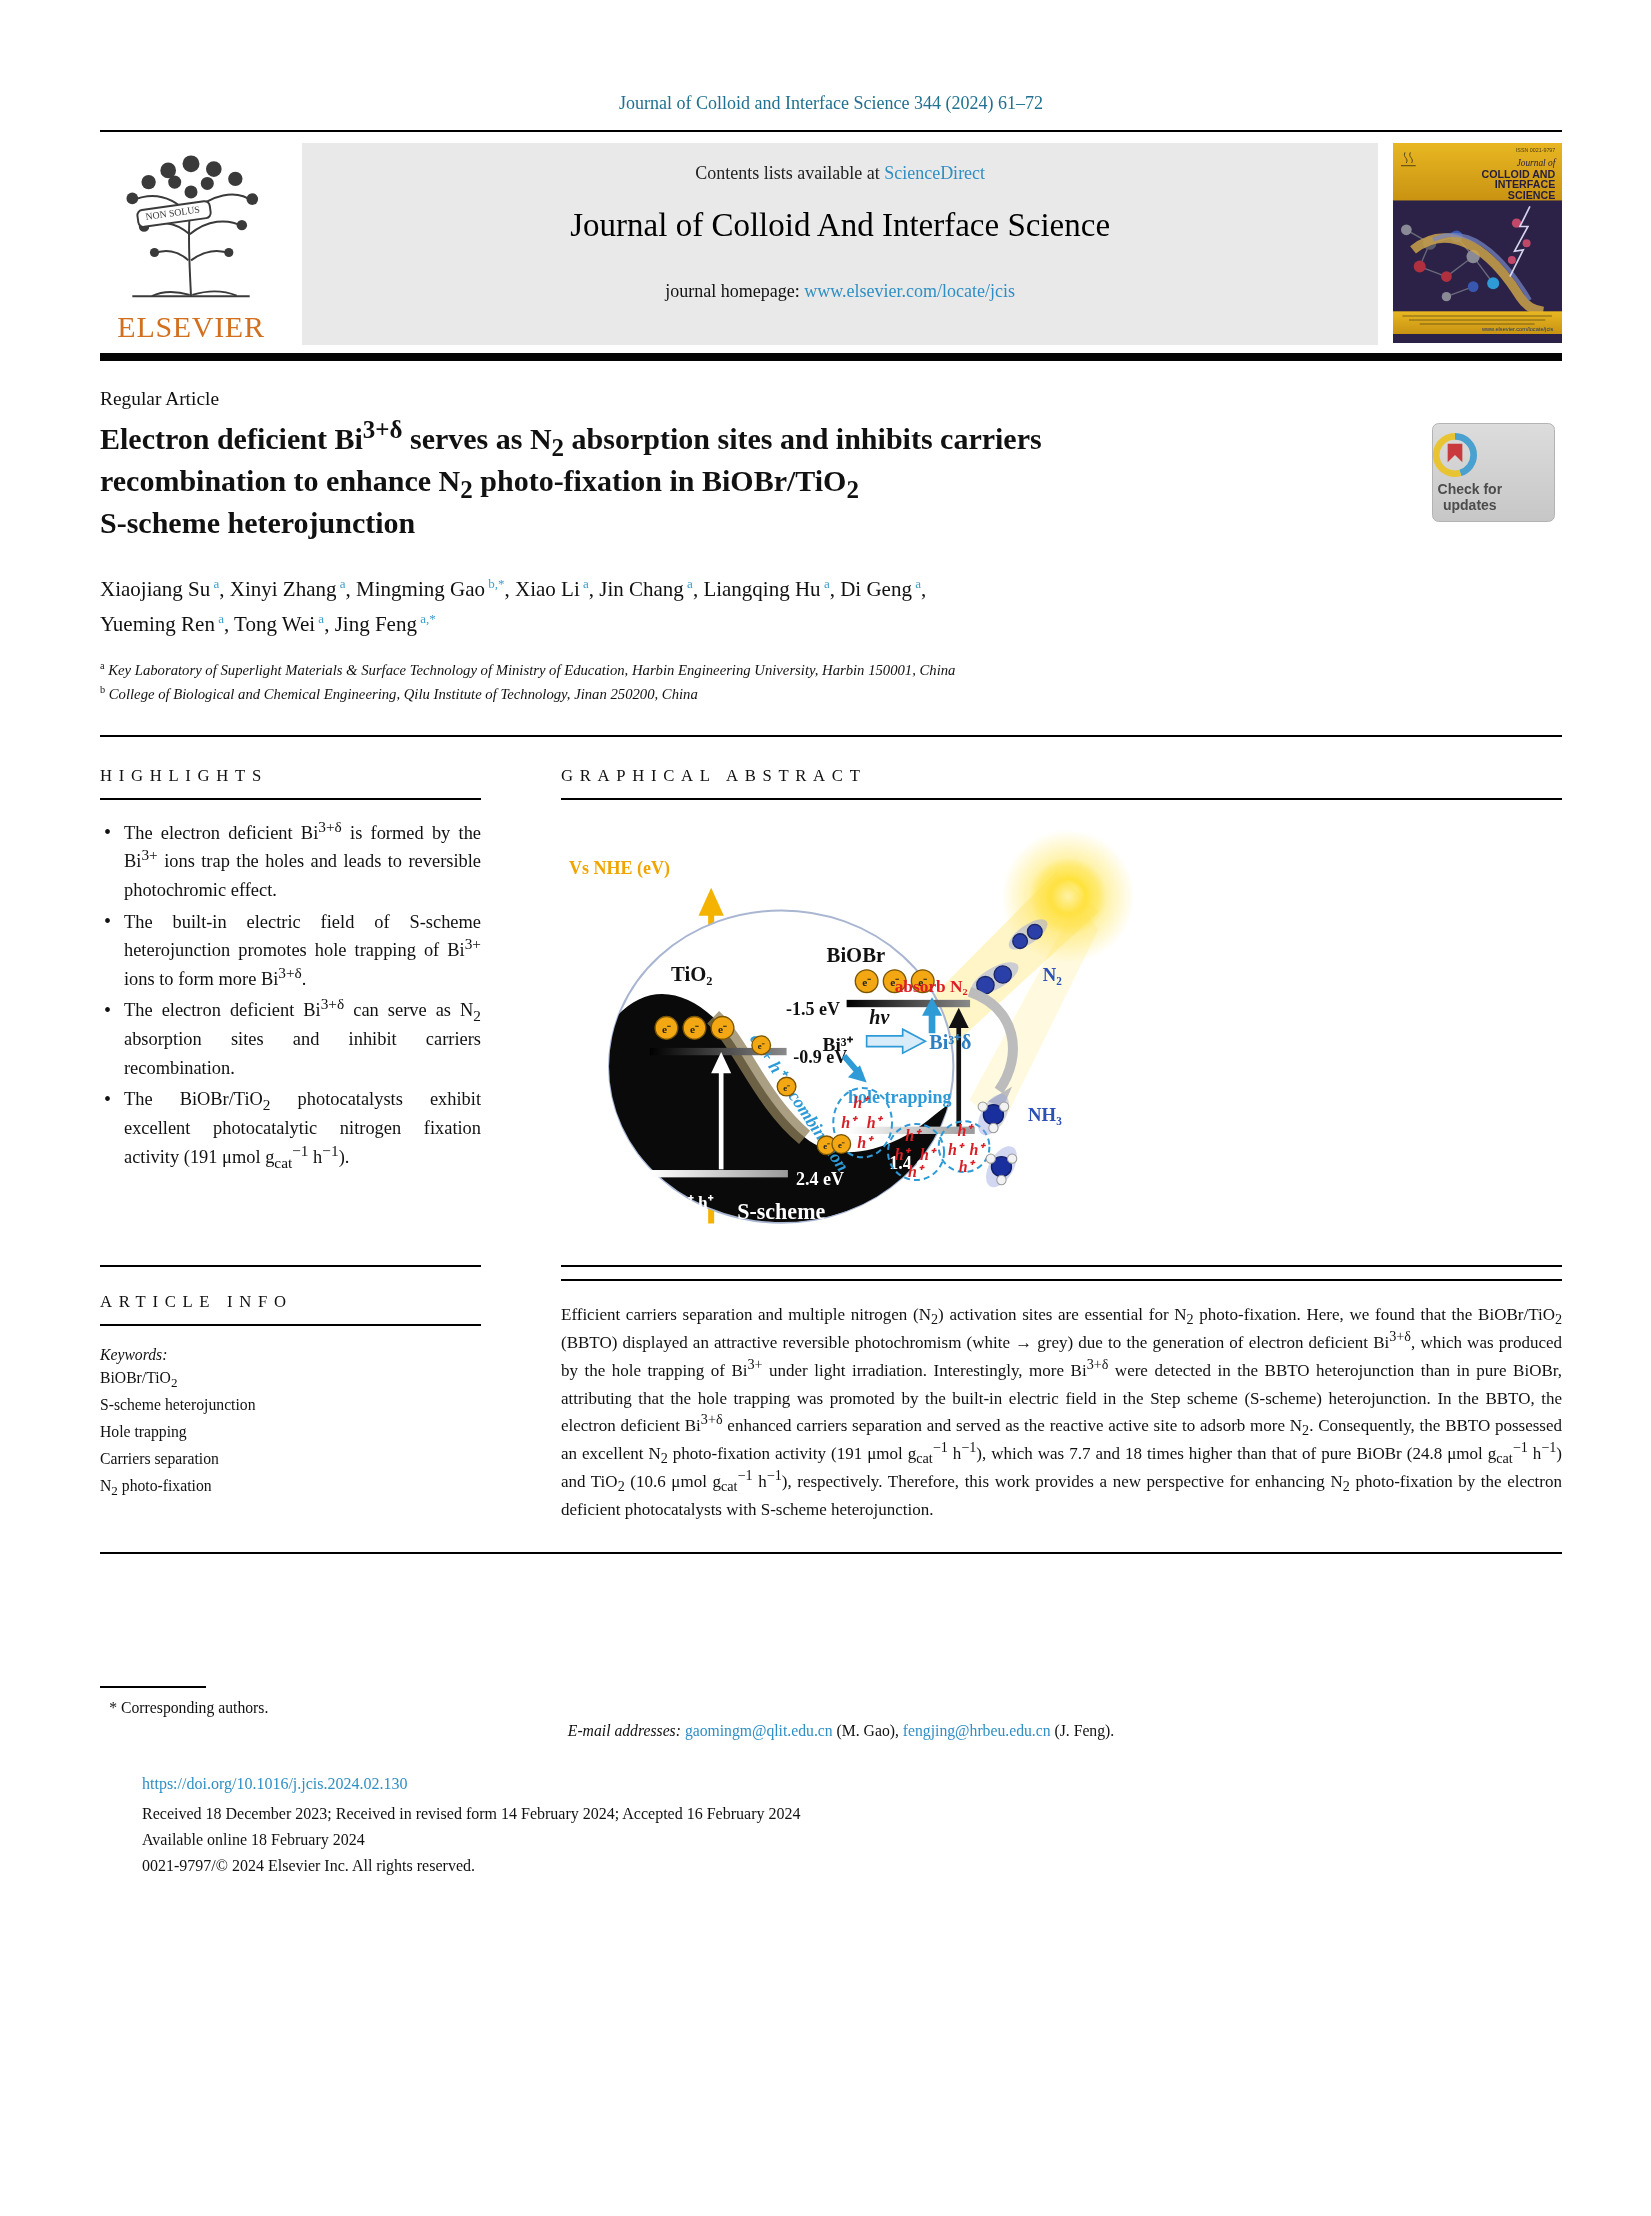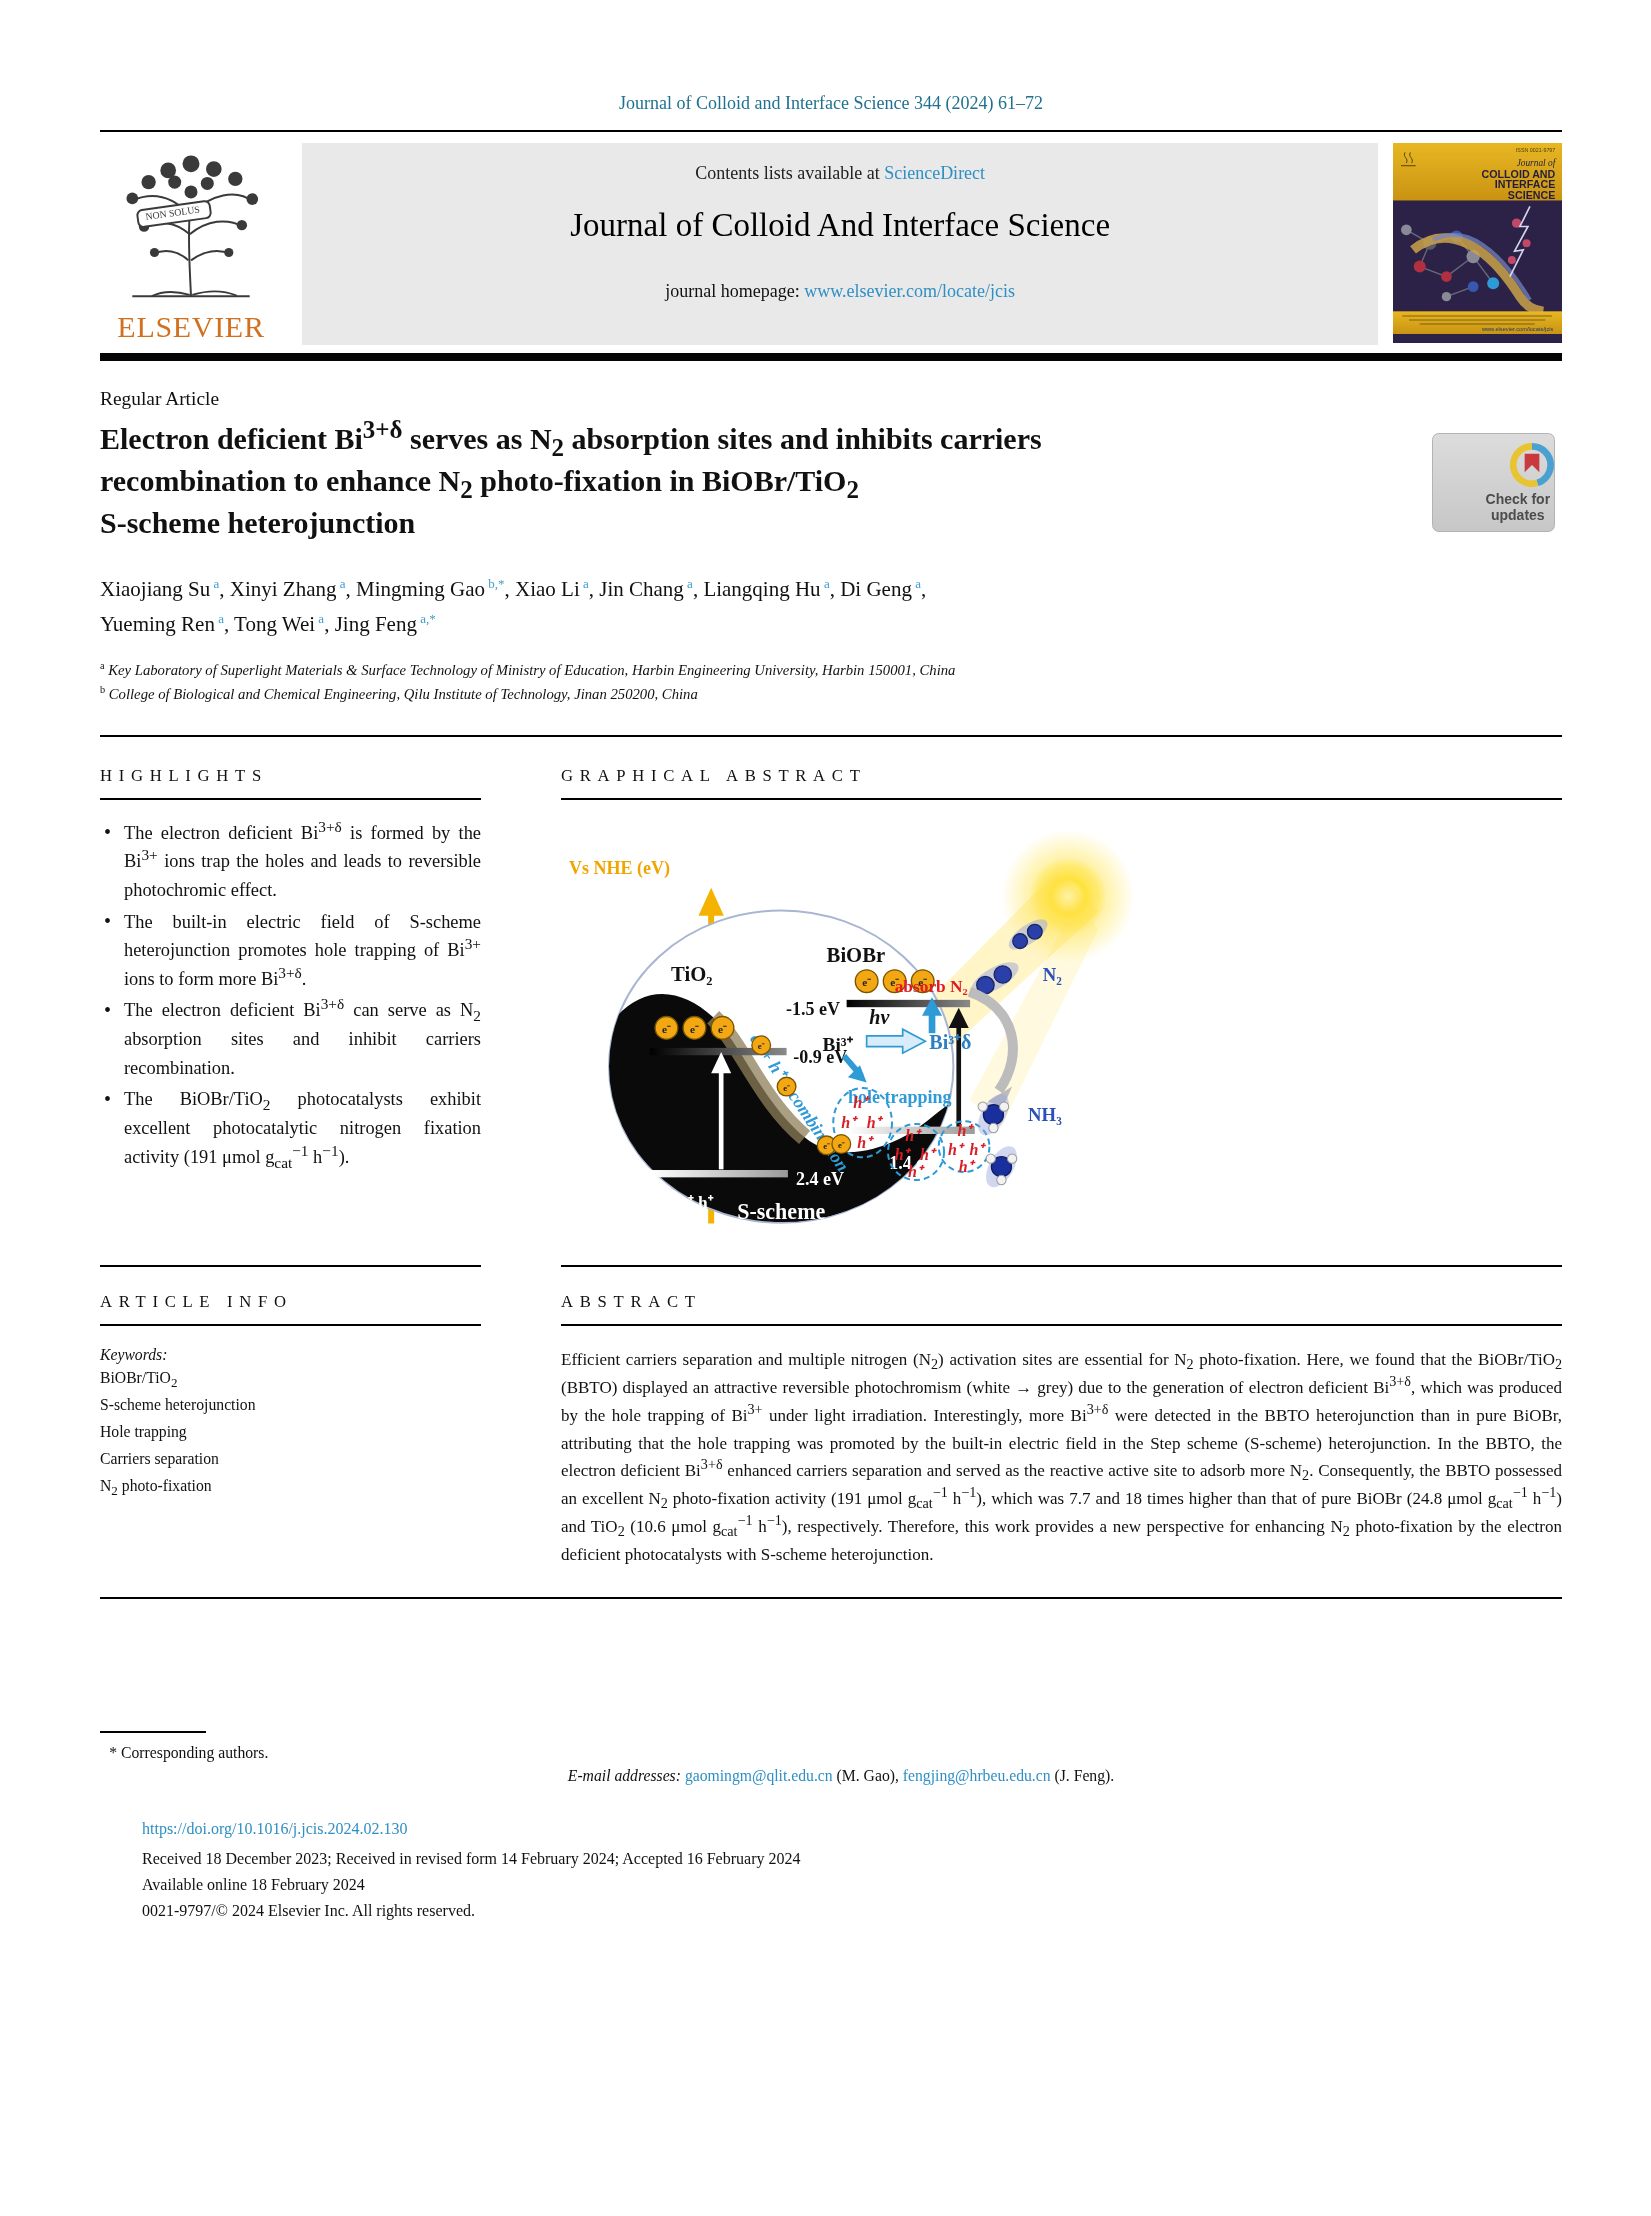--- a/index.html
+++ b/index.html
@@ -27,23 +27,23 @@
   .homepage { font-size:18px; margin-top:37px; }
   .cover-col { width:169px; }
 
   .thick-bar { margin-top:8px; height:8.7px; background:#050505; }
 
   
   .regular-article { margin-top:27px; font-size:19.4px; }
   .title-wrap { position:relative; margin-top:8px; padding-right:214px; }
   h1.title { font-size:30px; font-weight:bold; line-height:1.40; }
   .badge {
-    position:absolute; top:15px; right:6.7px; width:123px; height:99px;
+    position:absolute; top:5px; right:6.7px; width:123px; height:99px;
     background:linear-gradient(#dcdcdc,#c7c7c7); border:0.7px solid #b3b3b3; border-radius:6.7px;
-    display:flex; flex-direction:column; align-items:flex-end; justify-content:center; cursor:pointer;
+    display:flex; flex-direction:column; align-items:flex-start; justify-content:center; cursor:pointer;
   }
   .badge-label { font-family:"Liberation Sans",sans-serif; font-size:14px; font-weight:bold; color:#4c4c4c; text-align:center; width:73px; line-height:1.15; margin-top:4px; }
 
   .authors { margin-top:28px; font-size:21px; line-height:1.65; }
   sup.aff { color:#3f9ec9; font-size:0.62em; }
   .affiliations { margin-top:17.4px; font-size:14.7px; font-style:italic; line-height:1.6; }
   .affiliations sup { font-style:normal; font-size:0.7em; }
 
   .rule-full { margin-top:29px; border-top:2.7px solid #000; }
 
@@ -400,21 +400,20 @@
         <li>BiOBr/TiO<sub>2</sub></li>
         <li>S-scheme heterojunction</li>
         <li>Hole trapping</li>
         <li>Carriers separation</li>
         <li>N<sub>2</sub> photo-fixation</li>
       </ul>
     </div>
 
     <div class="col-right">
       <div class="sect-top-rule"></div>
-      <div class="sec-head">ABSTRACT</div>
       <div class="sec-head-rule"></div>
       <p class="abstract">Efficient carriers separation and multiple nitrogen (N<sub>2</sub>) activation sites are essential for N<sub>2</sub> photo-fixation. Here, we found that the BiOBr/TiO<sub>2</sub> (BBTO) displayed an attractive reversible photochromism (white → grey) due to the generation of electron deficient Bi<sup>3+δ</sup>, which was produced by the hole trapping of Bi<sup>3+</sup> under light irradiation. Interestingly, more Bi<sup>3+δ</sup> were detected in the BBTO heterojunction than in pure BiOBr, attributing that the hole trapping was promoted by the built-in electric field in the Step scheme (S-scheme) heterojunction. In the BBTO, the electron deficient Bi<sup>3+δ</sup> enhanced carriers separation and served as the reactive active site to adsorb more N<sub>2</sub>. Consequently, the BBTO possessed an excellent N<sub>2</sub> photo-fixation activity (191 μmol g<sub>cat</sub><sup>−1</sup> h<sup>−1</sup>), which was 7.7 and 18 times higher than that of pure BiOBr (24.8 μmol g<sub>cat</sub><sup>−1</sup> h<sup>−1</sup>) and TiO<sub>2</sub> (10.6 μmol g<sub>cat</sub><sup>−1</sup> h<sup>−1</sup>), respectively. Therefore, this work provides a new perspective for enhancing N<sub>2</sub> photo-fixation by the electron deficient photocatalysts with S-scheme heterojunction.</p>
     </div>
   </div>
 
   <div class="rule-full-2"></div>
 
   <div class="footnote">
     <div class="fn-rule"></div>
     <div class="fn-star">* <span>Corresponding authors.</span></div>

